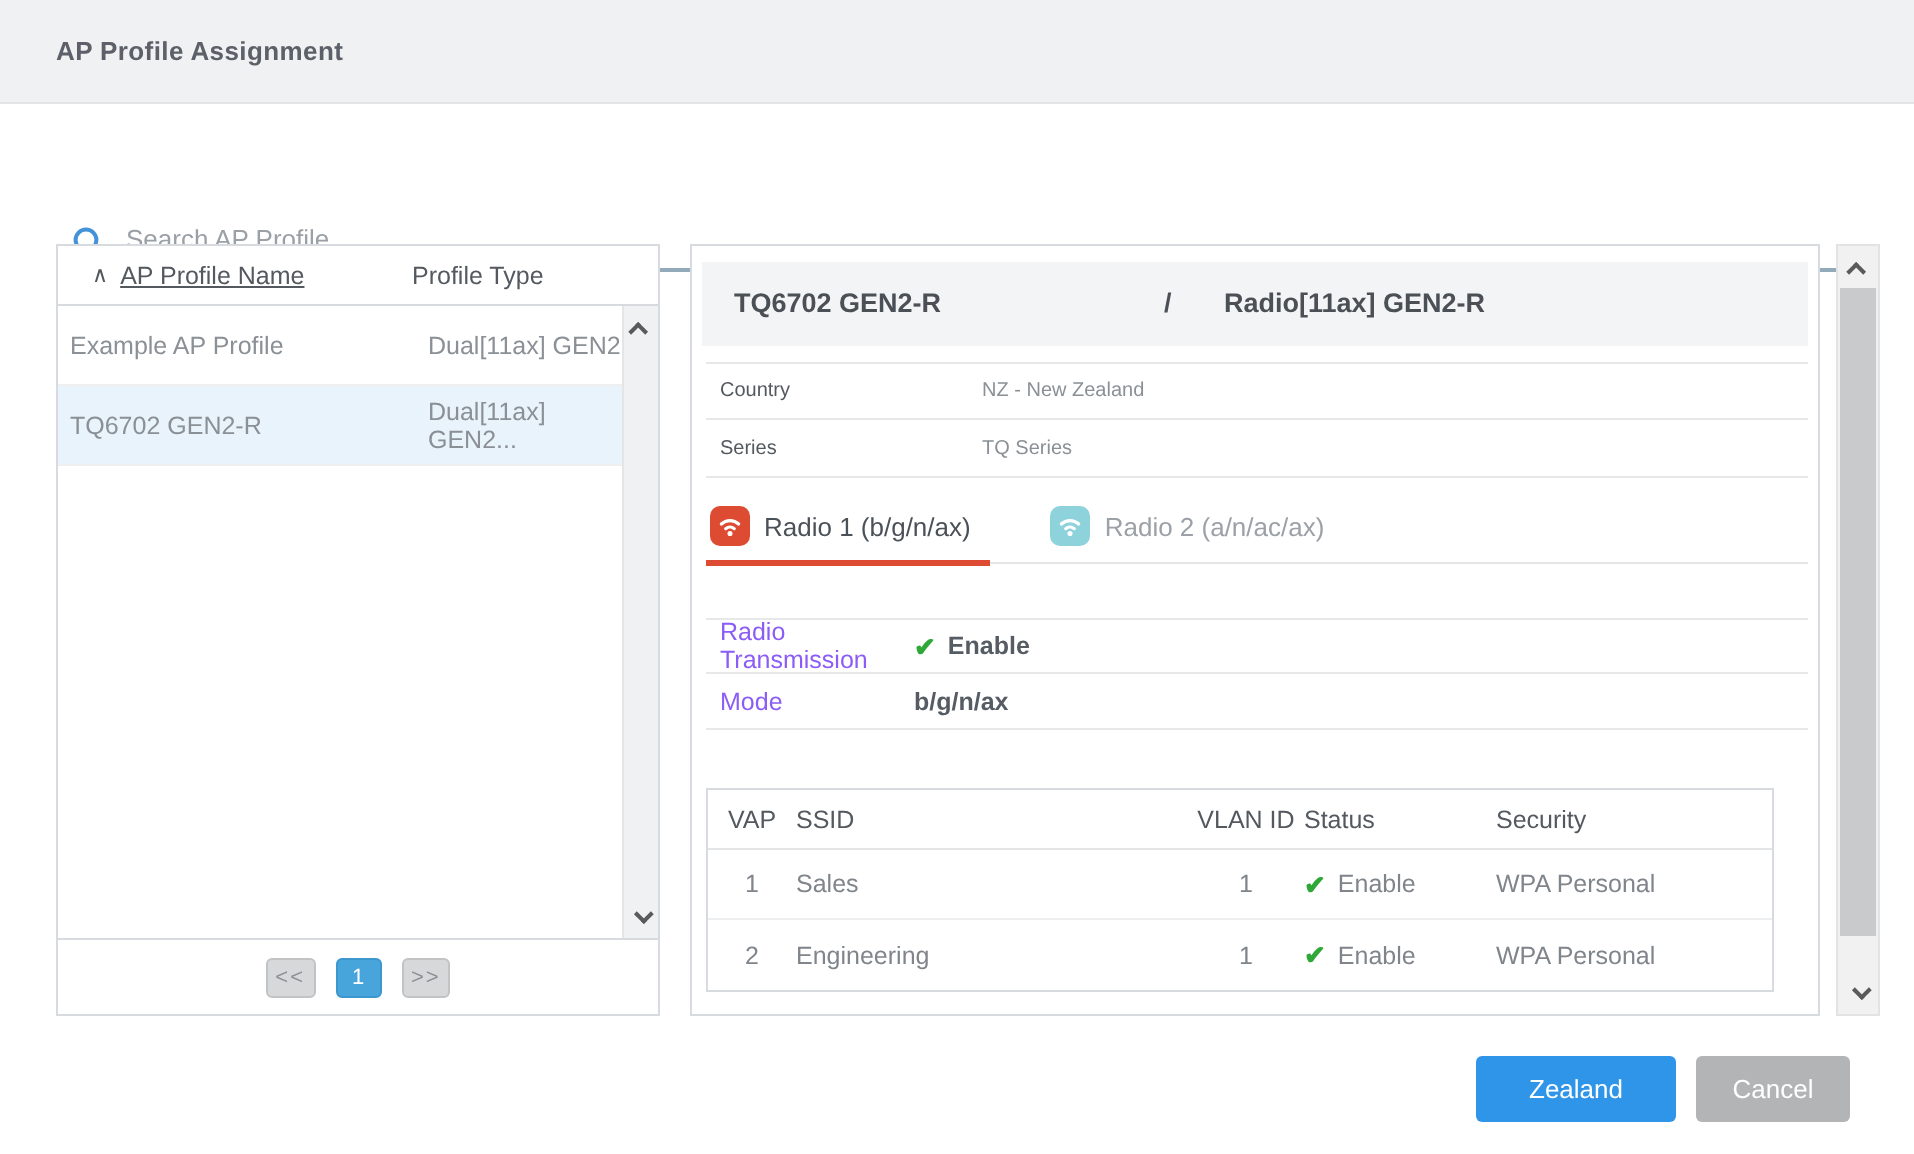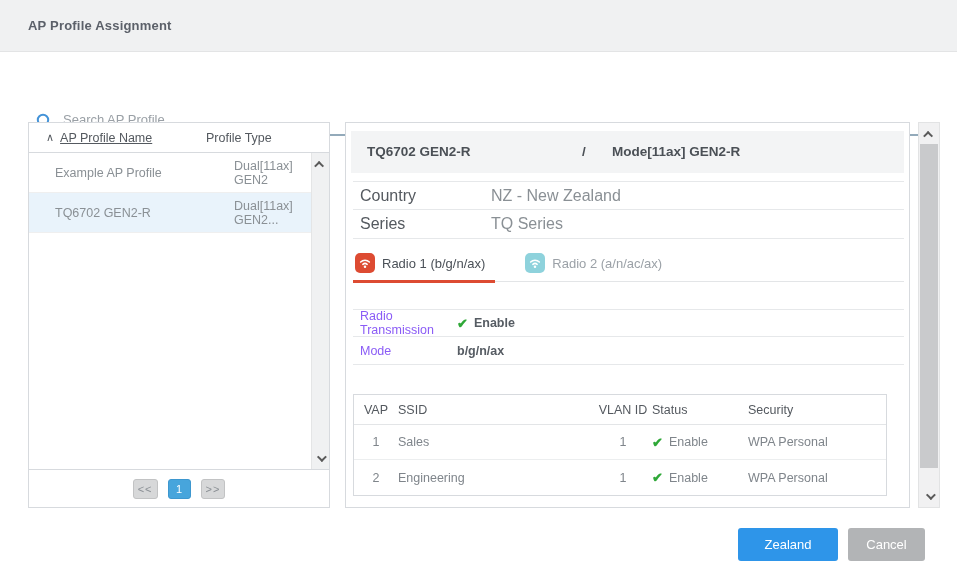--- a/index.html
+++ b/index.html
@@ -24,21 +24,21 @@
   .left-panel { position:absolute; left:28px; top:122px; width:302px; height:386px;
                 border:1px solid #d7dade; display:flex; flex-direction:column; background:#fff; }
   .lp-header { height:30px; border-bottom:1px solid #d7dade; display:flex; align-items:center;
                font-size:12.5px; color:#54595f; flex:0 0 auto; }
   .lp-header .sort-caret { margin-left:17px; margin-right:6px; font-size:11px; color:#54595f; }
   .lp-header .col-name { text-decoration:underline; cursor:pointer; }
   .lp-header .col-type { margin-left:auto; width:105px; margin-right:18px; text-align:left; }
   .lp-list { position:relative; flex:1 1 auto; overflow:hidden; }
   .lp-row { height:40px; display:flex; align-items:center; font-size:12.5px; color:#8a9095;
             border-bottom:1px solid #efefef; cursor:pointer; padding-right:18px; }
-  .lp-row .cell-name { margin-left:26px; width:179px; }
+  .lp-row .cell-name { margin-left:6px; width:179px; }
   .lp-row .cell-type { flex:1; }
   .lp-row.selected { background:#e9f3fb; }
   .lp-scrollbar { position:absolute; right:0; top:0; bottom:0; width:18px;
                   background:#f0f1f2; border-left:1px solid #e4e5e6; }
   .lp-footer { flex:0 0 auto; height:38px; border-top:1px solid #d7dade;
                display:flex; align-items:center; justify-content:center; gap:10px; }
   .pg-btn { min-width:23px; height:20px; padding:0 4px; border:1px solid #c2c3c4; border-radius:3px;
             background:#d7d8d9; color:#8a8f94; font-size:11px; display:flex; align-items:center;
             justify-content:center; cursor:pointer; letter-spacing:1px; }
   .pg-btn.active { background:#47a5dc; border-color:#3d97cf; color:#fff; letter-spacing:0; }
@@ -46,21 +46,21 @@
   
   .right-panel { position:absolute; left:345px; top:122px; width:565px; height:386px;
                  border:1px solid #d7dade; background:#fff; }
   .dt-titlebar { position:absolute; left:5px; right:5px; top:8px; height:42px; background:#f3f4f5; }
   .dt-titlebar span { position:absolute; top:13px; font-size:13.5px; font-weight:bold; color:#4b5056; }
   .dt-name   { left:16px; }
   .dt-sep    { left:231px; }
   .dt-type   { left:261px; }
 
   .dt-info { position:absolute; left:7px; right:5px; top:58px; }
-  .info-row { height:29px; display:flex; align-items:center; font-size:16px;
+  .info-row { height:29px; display:flex; align-items:center; font-size:10px;
               border-bottom:1px solid #e6e8ea; }
   .info-row:first-child { border-top:1px solid #e6e8ea; }
   .info-label { width:138px; padding-left:7px; color:#54595f; }
   .info-value { color:#8a9095; }
 
   .dt-tabs { position:absolute; left:7px; right:5px; top:123px; height:36px;
              display:flex; align-items:flex-end; border-bottom:1px solid #e3e5e7; }
   .tab { display:flex; align-items:center; gap:7px; padding:0 10px 7px 2px; margin-right:28px;
          cursor:pointer; border-bottom:3px solid transparent; margin-bottom:-2px; }
   .tab.active { border-bottom-color:#dd4b32;margin-top:32px; }
@@ -153,21 +153,21 @@
       <div class="pg-btn active">1</div>
       <div class="pg-btn">&gt;&gt;</div>
     </div>
   </div>
 
   <div class="right-panel">
 
     <div class="dt-titlebar">
       <span class="dt-name">TQ6702 GEN2-R</span>
       <span class="dt-sep">/</span>
-      <span class="dt-type">Mode[11ax] GEN2-R</span>
+      <span class="dt-type">Radio[11ax] GEN2-R</span>
     </div>
 
     <div class="dt-info">
       <div class="info-row">
         <span class="info-label">Country</span>
         <span class="info-value">NZ - New Zealand</span>
       </div>
       <div class="info-row">
         <span class="info-label">Series</span>
         <span class="info-value">TQ Series</span>

